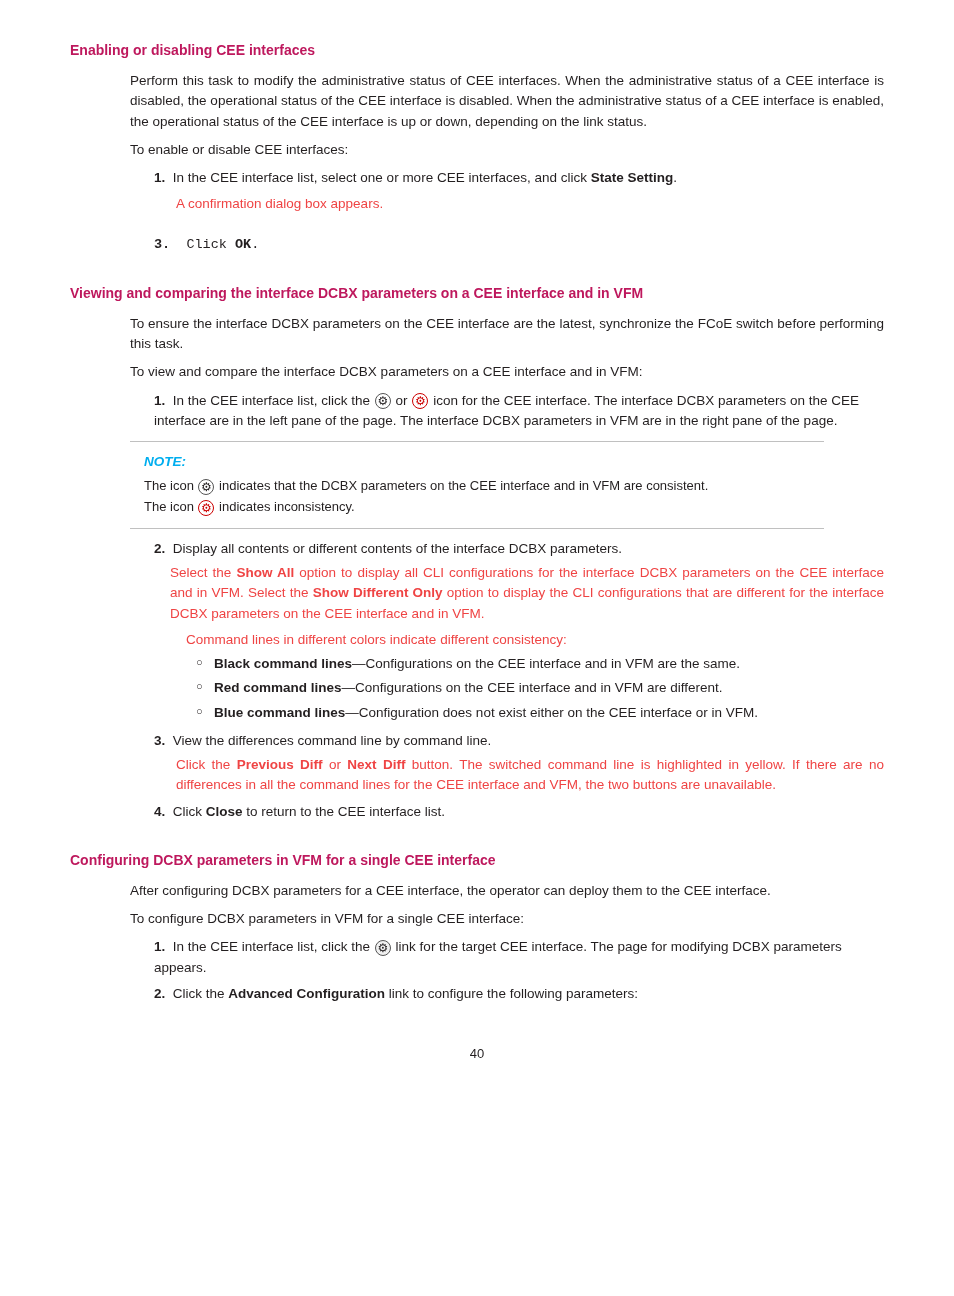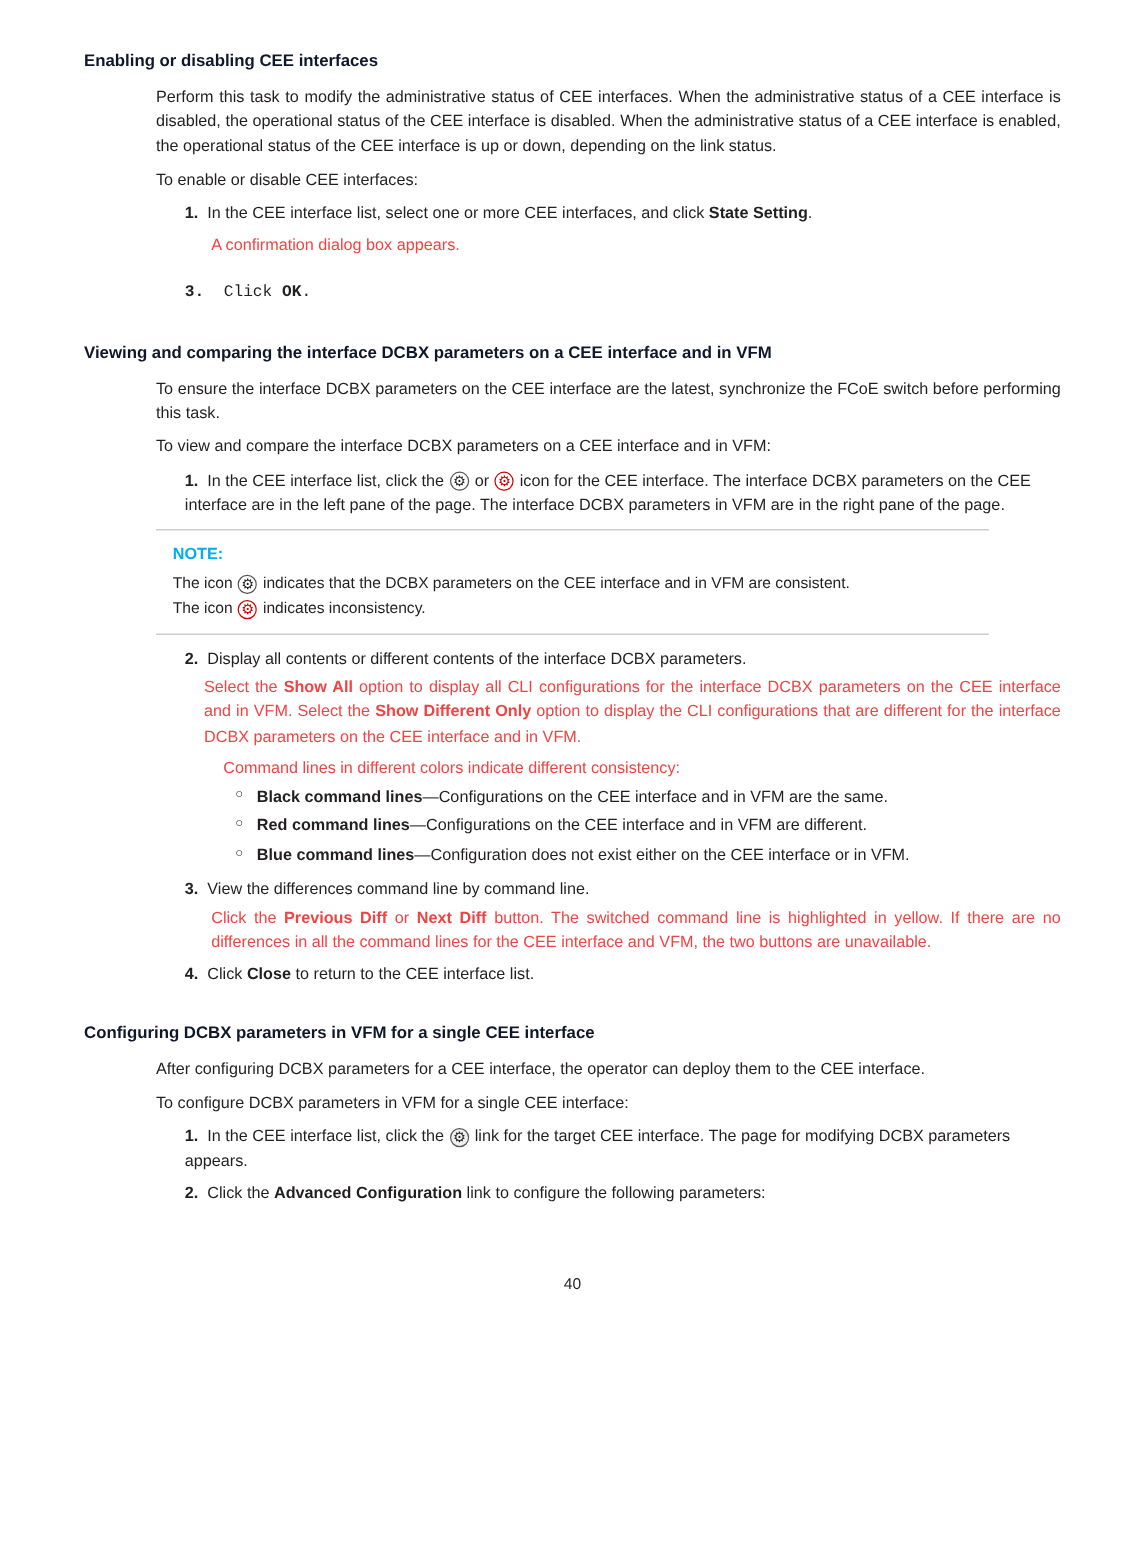--- a/index.html
+++ b/index.html
@@ -7,21 +7,21 @@
       background: #ffffff;
       font-family: Arial, Helvetica, sans-serif;
       font-size: 13.5px;
       color: #231f20;
       line-height: 1.5;
       width: 954px;
       min-height: 1296px;
       padding: 40px 70px 60px 70px;
     }
     .section-title {
-      color: #0f172a;
+      color: #be185d;
       font-size: 14px;
       font-weight: bold;
       margin-bottom: 10px;
     }
     .section-block {
       margin-bottom: 28px;
     }
     .body-text {
       margin-left: 60px;
       margin-bottom: 8px;
@@ -54,20 +54,21 @@
       border-top: 1px solid #c0c0c0;
       border-bottom: 1px solid #c0c0c0;
       margin: 10px 60px 10px 60px;
       padding: 10px 14px;
     }
     .note-label {
       color: #00aeef;
       font-weight: bold;
       font-size: 13.5px;
       margin-bottom: 4px;
+      font-style: italic;
     }
     .note-content {
       font-size: 13px;
       color: #231f20;
       line-height: 1.6;
     }
     .gear-icon {
       display: inline-block;
       font-size: 12px;
       border: 1px solid #555;
@@ -92,21 +93,21 @@
     }
     .bullet-list li::before {
       content: "○";
       position: absolute;
       left: 0;
       top: 0;
       font-size: 11px;
     }
     .page-number {
       text-align: center;
-      margin-top: 56px;
+      margin-top: 40px;
       font-size: 13px;
       color: #231f20;
     }
   </style>
 </head>
 <body>
 
 <div class="section-block">
   <div class="section-title">Enabling or disabling CEE interfaces</div>
 

